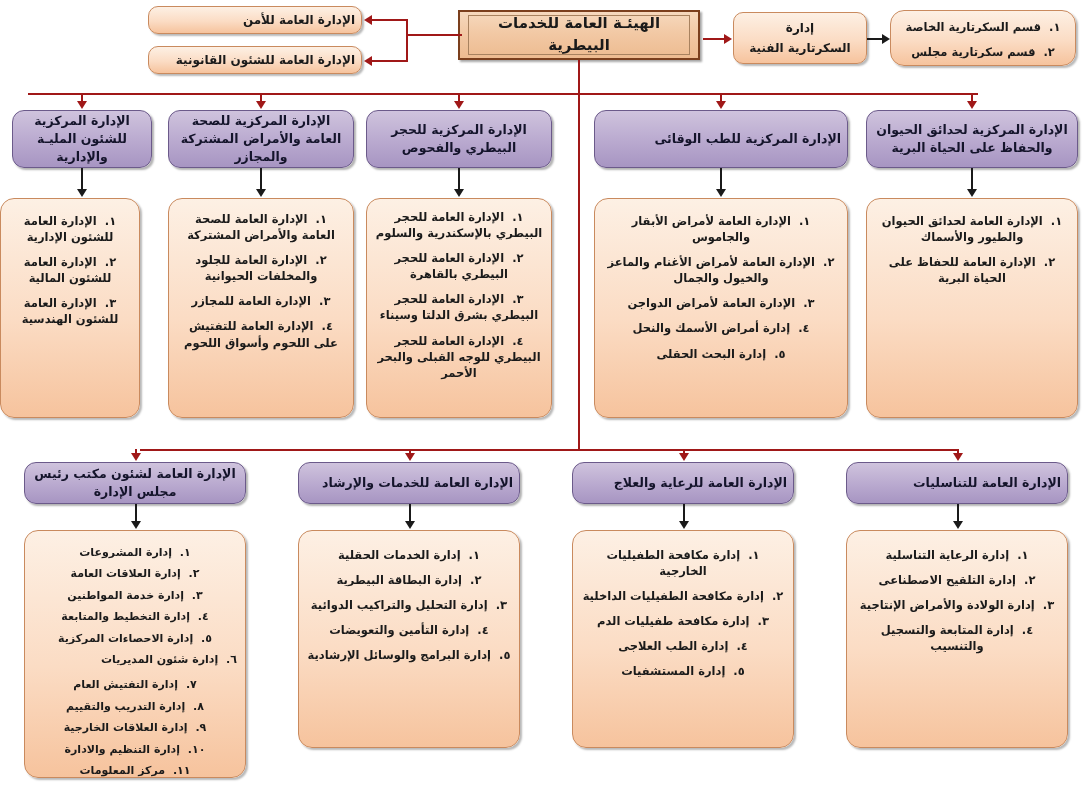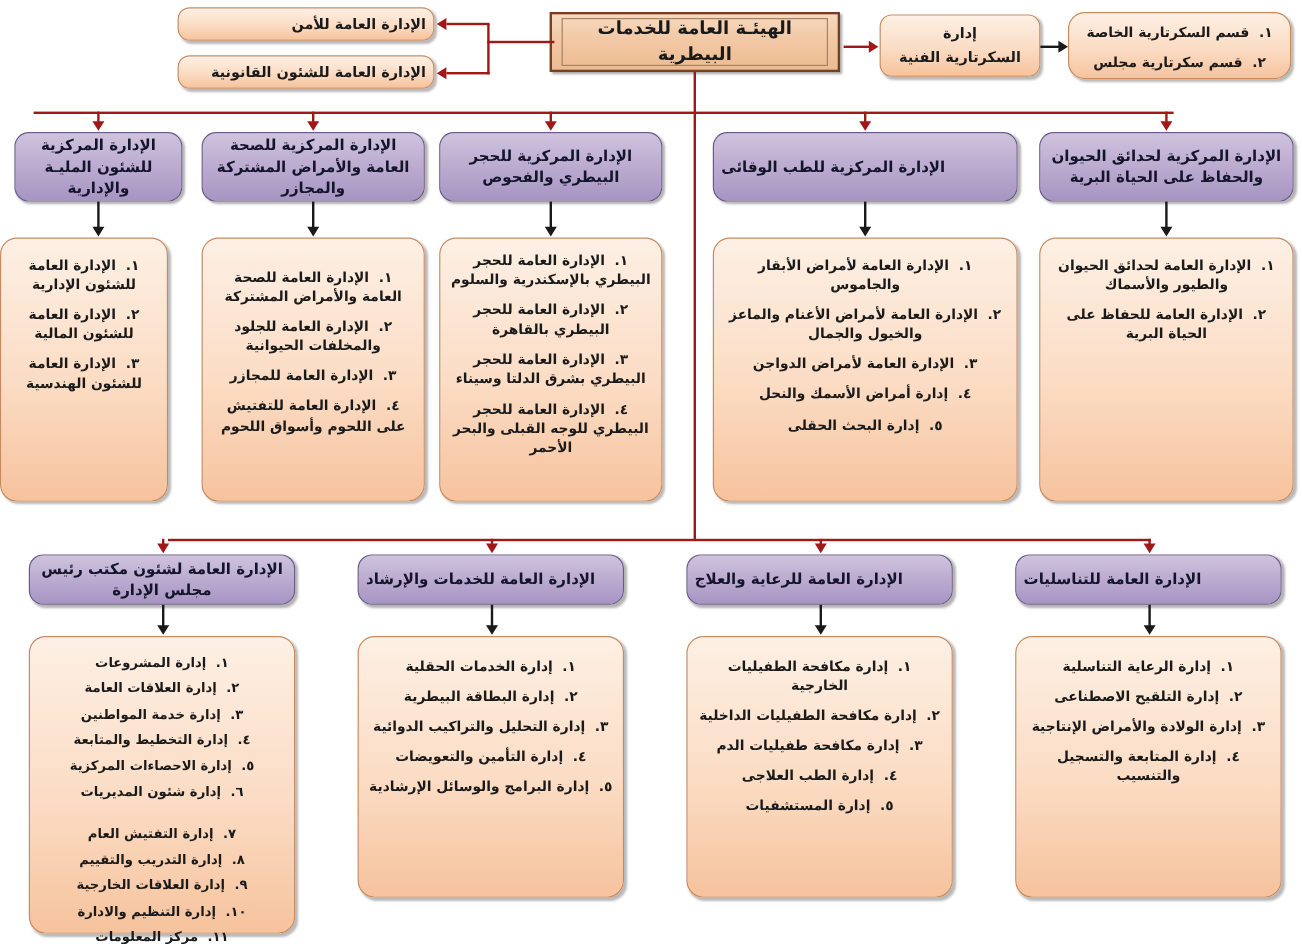--- a/index.html
+++ b/index.html
@@ -12,21 +12,21 @@
     color:#1a1a1a;
   }
   .canvas{position:absolute;left:0;top:0;width:1085px;height:787px;}
 
   
   .node{
     position:absolute;
     box-sizing:border-box;
     display:flex;
     align-items:center;
-    justify-content:flex-end;
+    justify-content:flex-start;
     text-align:center;
     line-height:1.45;
     font-weight:bold;
   }
 
   
   .root{
     border:2px solid #7b3f1d;
     background:linear-gradient(180deg,#f6d9be 0%,#f2c9a5 45%,#edbb90 100%);
     box-shadow:2px 2px 2px rgba(0,0,0,.35);
@@ -247,21 +247,21 @@
         <span class="num">٣.</span>
         <span>الإدارة العامة للحجر البيطري بشرق الدلتا وسيناء</span>
       </li>
       <li>
         <span class="num">٤.</span>
         <span>الإدارة العامة للحجر البيطري للوجه القبلى والبحر الأحمر</span>
       </li>
     </ol>
   </div>
 
-  <div class="lst" style="left:168px;top:198px;width:186px;height:220px;padding-top:24px;">
+  <div class="lst" style="left:168px;top:198px;width:186px;height:220px;padding-top:12px;">
     <ol>
       <li>
         <span class="num">١.</span>
         <span>الإدارة العامة للصحة العامة والأمراض المشتركة</span>
       </li>
       <li>
         <span class="num">٢.</span>
         <span>الإدارة العامة للجلود والمخلفات الحيوانية</span>
       </li>
       <li>
@@ -411,21 +411,21 @@
         <span>إدارة خدمة المواطنين</span>
       </li>
       <li style="margin-bottom:6px;">
         <span class="num">٤.</span>
         <span>إدارة التخطيط والمتابعة</span>
       </li>
       <li style="margin-bottom:6px;">
         <span class="num">٥.</span>
         <span>إدارة الاحصاءات المركزية</span>
       </li>
-      <li style="margin-bottom:20px;">
+      <li style="margin-bottom:10px;text-align:right;">
         <span class="num">٦.</span>
         <span>إدارة شئون المديريات</span>
       </li>
       <li style="margin-bottom:6px;">
         <span class="num">٧.</span>
         <span>إدارة التفتيش العام</span>
       </li>
       <li style="margin-bottom:6px;">
         <span class="num">٨.</span>
         <span>إدارة التدريب والتقييم</span>

